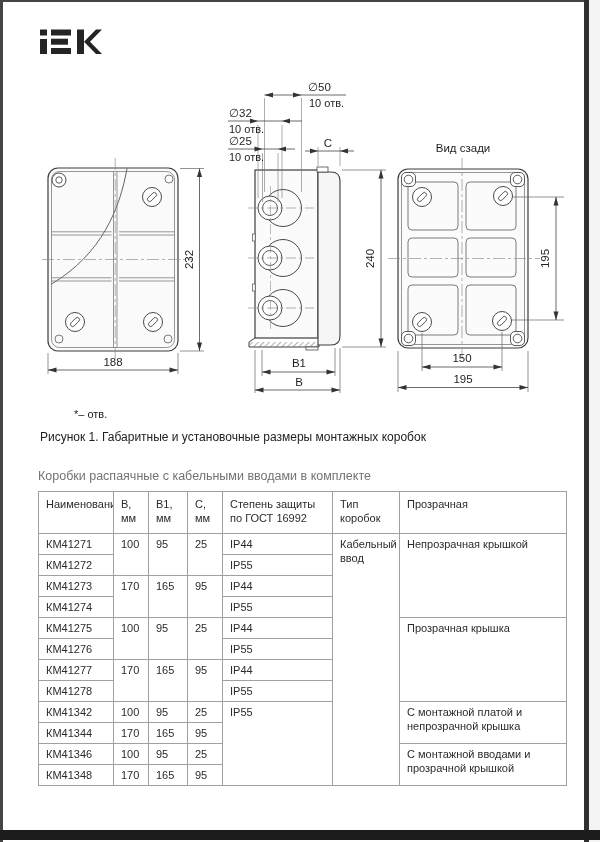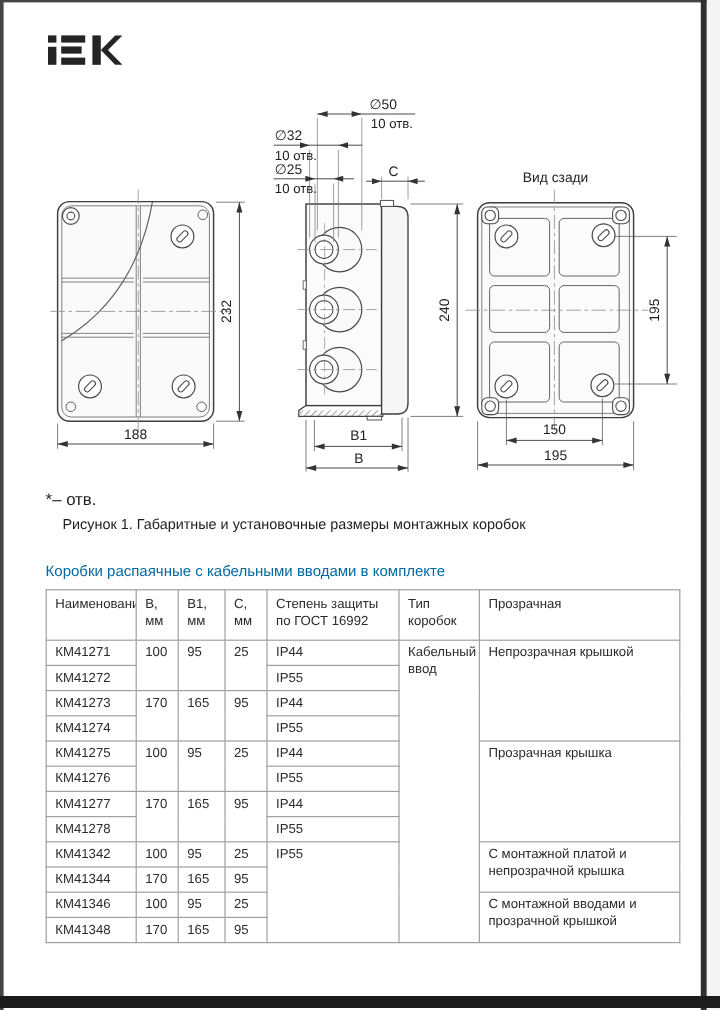--- a/index.html
+++ b/index.html
@@ -1,22 +1,22 @@
 <!DOCTYPE html>
 <html><head>
 <meta charset="utf-8">
 <style>
   html,body{margin:0;padding:0;}
   body{width:600px;height:842px;background:#ffffff;font-family:"Liberation Sans",sans-serif;color:#2b2b2b;position:relative;overflow:hidden;}
   .edge{position:absolute;}
   .abs{position:absolute;}
   svg text{font-family:"Liberation Sans",sans-serif;fill:#1f1f1f;}
   .caption{font-size:12px;color:#222;}
-  .footnote{font-size:14px;color:#222;}
-  .tbl-title{font-size:12.5px;color:#0369a1;}
+  .footnote{font-size:11px;color:#222;margin-left:36px;}
+  .tbl-title{font-size:12.5px;color:#737373;}
   table.spec{border-collapse:collapse;table-layout:fixed;font-size:11px;color:#2b2b2b;}
   table.spec td,table.spec th{border:1px solid #a0a0a0;padding:3px 4px 2px 7px;vertical-align:top;text-align:left;font-weight:normal;line-height:1.3;overflow:hidden;}
   table.spec th{height:34px;padding-top:5px;}
   table.spec tr{height:21px;}
 </style>
 </head>
 <body>
 
 <div class="edge" style="left:0;top:0;width:600px;height:2px;background:#454545;"></div>
 <div class="edge" style="left:0;top:0;width:3px;height:842px;background:#454545;"></div>
@@ -234,21 +234,21 @@
     <line x1="398" y1="351" x2="398" y2="392" stroke="#666" stroke-width="0.7"></line>
     <line x1="528" y1="351" x2="528" y2="392" stroke="#666" stroke-width="0.7"></line>
     <line x1="398" y1="387.5" x2="528" y2="387.5" stroke="#444" stroke-width="0.8"></line>
     <polygon points="398,387.5 406.5,385 406.5,390" fill="#333"></polygon>
     <polygon points="528,387.5 519.5,385 519.5,390" fill="#333"></polygon>
     <text x="463" y="383" text-anchor="middle" font-size="11.5">195</text>
   </g>
 </svg>
 
 <div class="abs footnote" style="left:38px;top:408px;">*– отв.</div>
-<div class="abs caption" style="left:52px;top:430px;">Рисунок 1. Габаритные и установочные размеры монтажных коробок</div>
+<div class="abs caption" style="left:40px;top:430px;">Рисунок 1. Габаритные и установочные размеры монтажных коробок</div>
 
 <div class="abs tbl-title" style="left:38px;top:469px;">Коробки распаячные с кабельными вводами в комплекте</div>
 
 <div class="abs" style="left:38px;top:491px;">
 <table class="spec" style="width:528px;">
   <colgroup>
     <col style="width:75px">
         <col style="width:35px">
         <col style="width:39px">
         <col style="width:35px">

